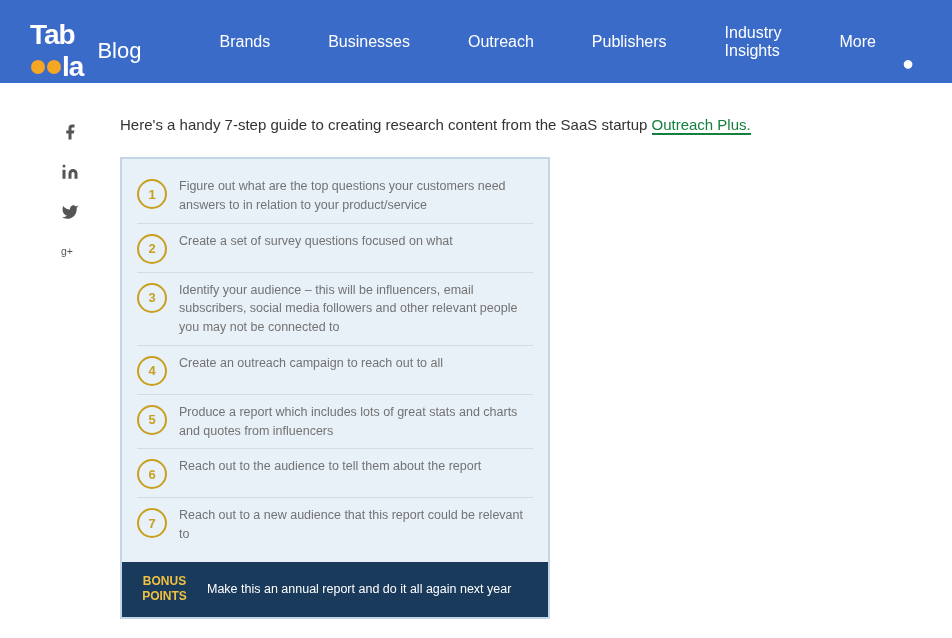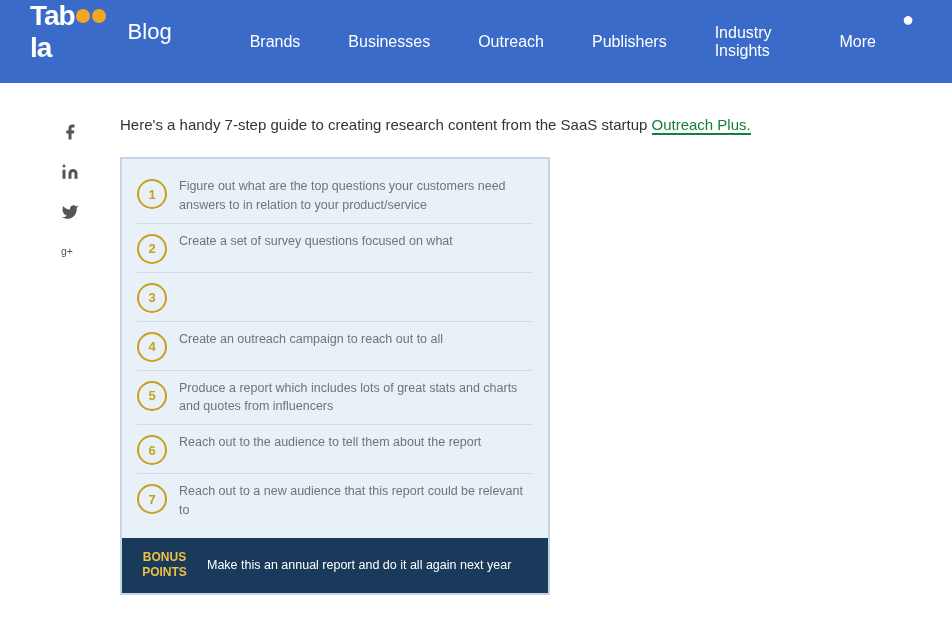--- a/index.html
+++ b/index.html
@@ -2,21 +2,21 @@
 <html><head>
   <meta charset="utf-8">
   <style>
     * { margin: 0; padding: 0; box-sizing: border-box; }
     body { font-family: Arial, sans-serif; background: #fff; }
 
     
     .header {
       background: #3b6bc8;
       display: flex;
-      align-items: flex-start;
+      align-items: flex-end;
       padding: 0 30px;
       height: 83px;
     }
     .logo {
       display: flex;
       align-items: center;
       margin-right: 60px;
     }
     .logo-taboola {
       font-size: 28px;
@@ -37,21 +37,21 @@
     }
     .logo-blog {
       font-size: 22px;
       color: #ffffff;
       font-weight: normal;
       margin-left: 8px;
     }
     nav {
       display: flex;
       align-items: center;
-      gap: 12px;
+      gap: 22px;
     }
     nav a {
       color: #fff;
       text-decoration: none;
       font-size: 16px;
       padding: 0 18px;
       height: 83px;
       display: flex;
       align-items: center;
       cursor: pointer;
@@ -243,20 +243,21 @@
         <div class="step-row">
           <div class="step-number">1</div>
           <div class="step-text">Figure out what are the top questions your customers need answers to in relation to your product/service</div>
         </div>
         <div class="step-row">
           <div class="step-number">2</div>
           <div class="step-text">Create a set of survey questions focused on what</div>
         </div>
         <div class="step-row">
           <div class="step-number">3</div>
+          <div class="step-text">Identify your audience – this will be influencers, email subscribers, social media followers and other relevant people you may not be connected to</div>
         </div>
         <div class="step-row">
           <div class="step-number">4</div>
           <div class="step-text">Create an outreach campaign to reach out to all</div>
         </div>
         <div class="step-row">
           <div class="step-number">5</div>
           <div class="step-text">Produce a report which includes lots of great stats and charts and quotes from influencers</div>
         </div>
         <div class="step-row">

